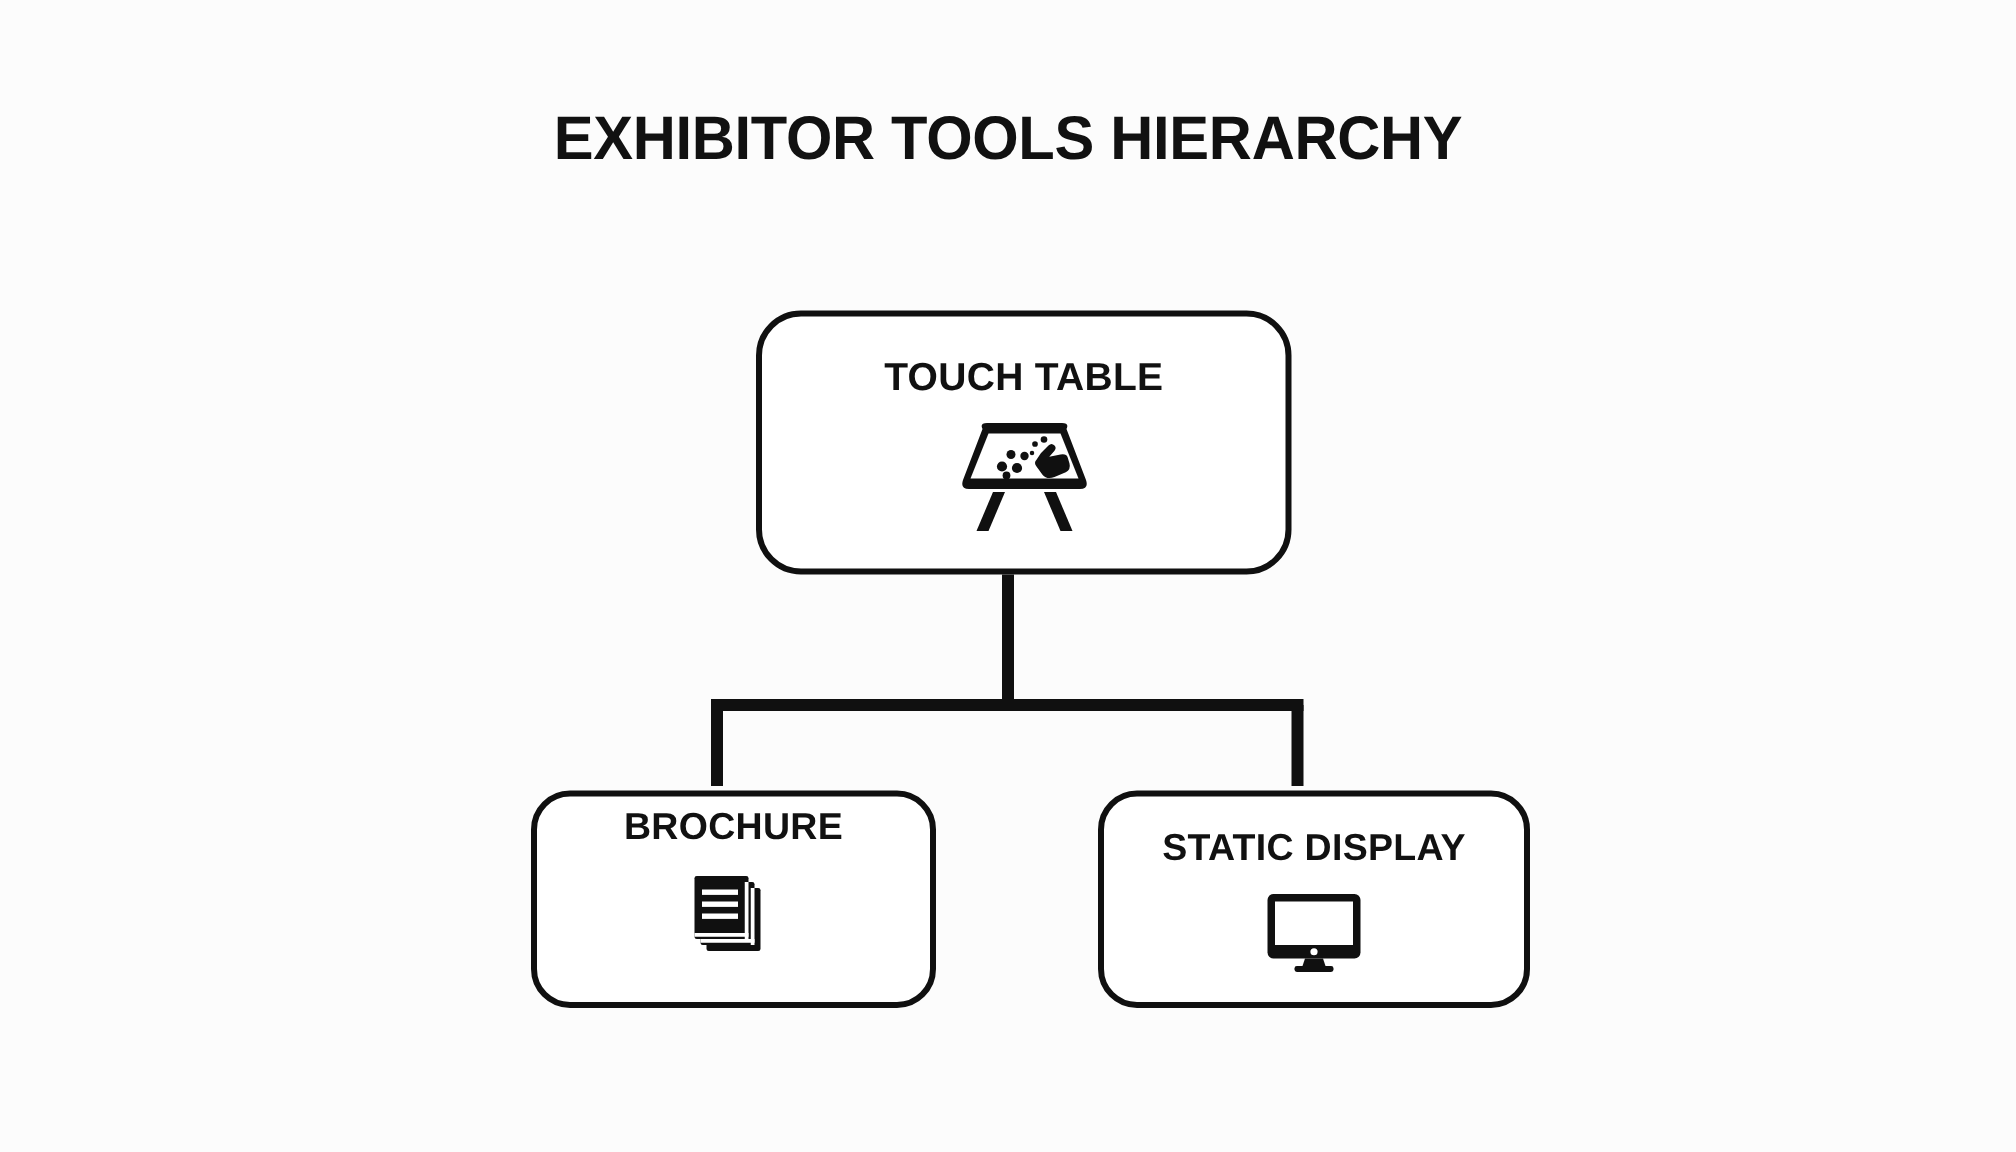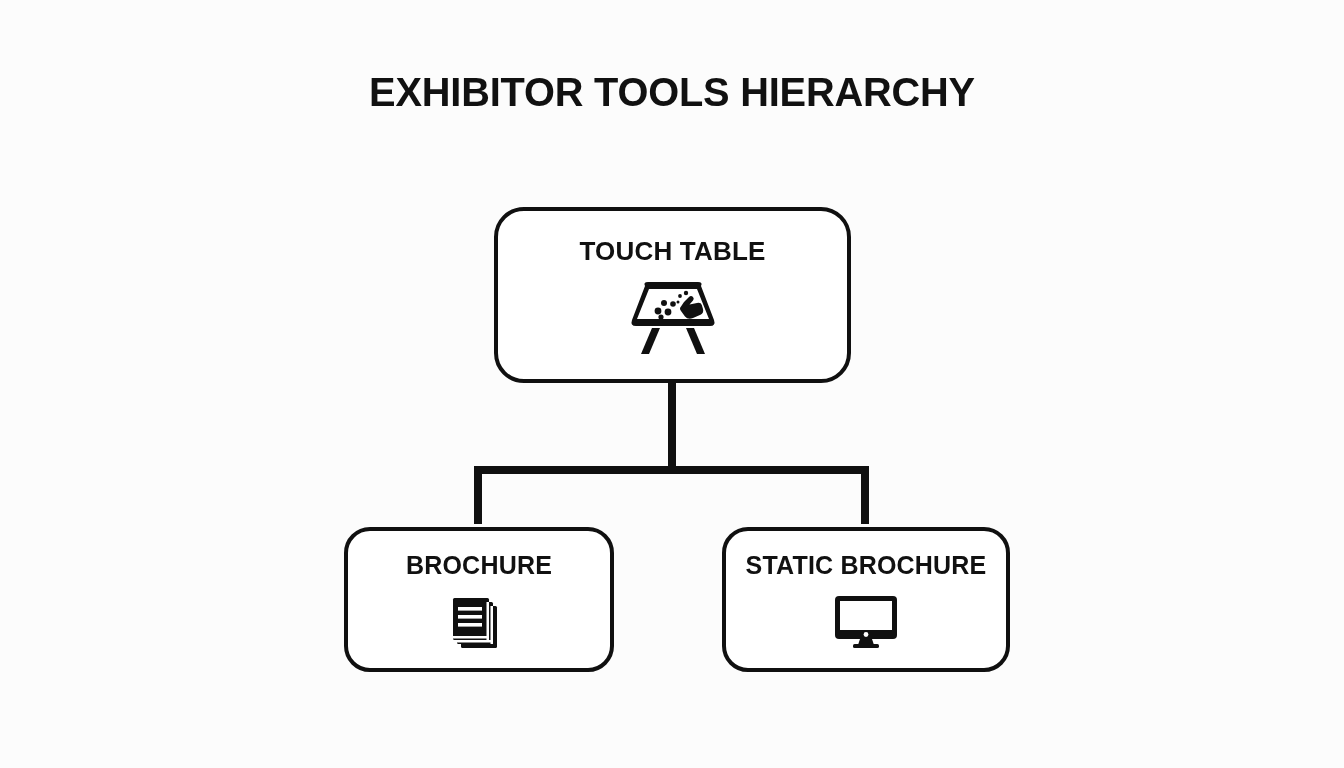--- a/index.html
+++ b/index.html
@@ -52,38 +52,39 @@
   
   .node {
     position: absolute;
     box-sizing: border-box;
     background: #ffffff;
     border: 4px solid #101010;
     border-radius: 28px;
     display: flex;
     flex-direction: column;
     align-items: center;
+    margin-left: 10px;
   }
 
   .node-root {
     left: 494px;
     top: 207px;
     width: 357px;
     height: 176px;
     border-radius: 30px;
     padding-top: 27px;
   }
 
   .node-child-left {
     left: 344px;
     top: 527px;
     width: 270px;
     height: 145px;
     border-radius: 26px;
-    padding-top: 22px;
+    padding-top: 8px;
   }
 
   .node-child-right {
     left: 722px;
     top: 527px;
     width: 288px;
     height: 145px;
     border-radius: 26px;
     padding-top: 22px;
   }
@@ -191,21 +192,21 @@
         <rect x="4" y="42" width="36" height="2.5" fill="#ffffff"></rect>
 
         <rect x="9" y="13" width="24" height="3.6" fill="#ffffff"></rect>
         <rect x="9" y="21" width="24" height="3.6" fill="#ffffff"></rect>
         <rect x="9" y="29" width="24" height="3.6" fill="#ffffff"></rect>
       </g>
     </svg>
   </div>
 
   <div class="node node-child-right">
-    <div class="node-label">STATIC BROCHURE</div>
+    <div class="node-label">STATIC DISPLAY</div>
 
     <svg class="node-icon" width="70" height="56" viewBox="0 0 70 56">
       <g fill="#101010">
 
         <rect x="4" y="2" width="62" height="43" rx="4"></rect>
 
         <rect x="9" y="7" width="52" height="29" fill="#ffffff"></rect>
 
         <circle cx="35" cy="40.5" r="2.4" fill="#ffffff"></circle>
 

